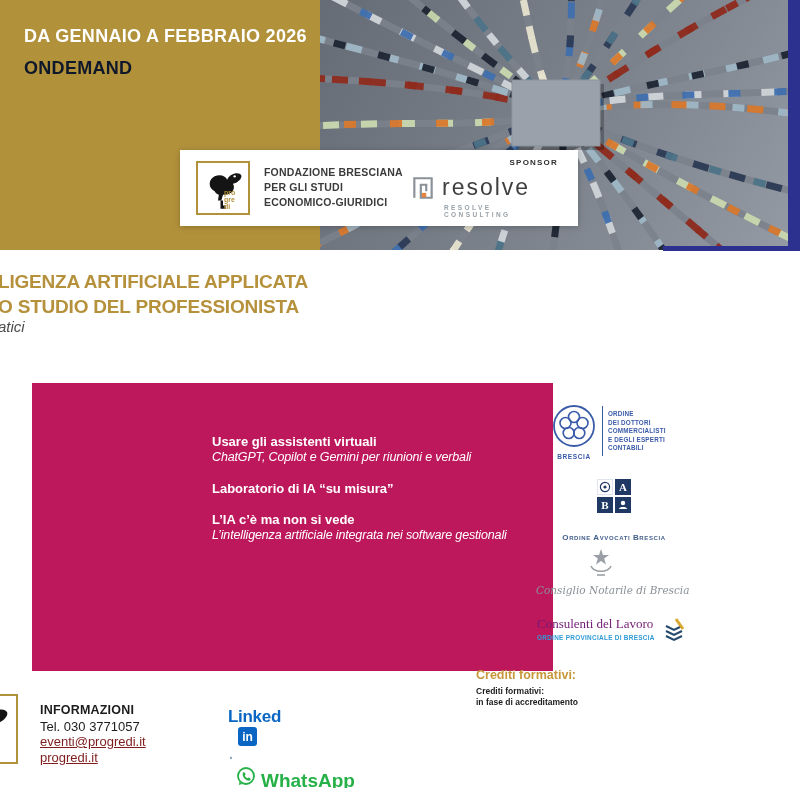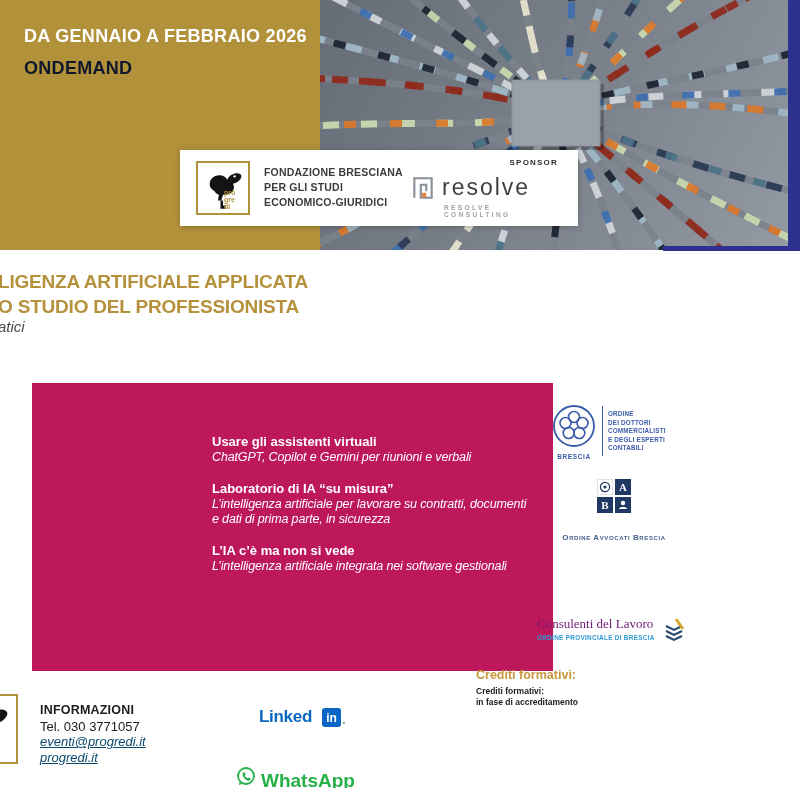--- a/index.html
+++ b/index.html
@@ -59,22 +59,22 @@
 
   .p-cdl{position:absolute;left:537px;top:616px;display:flex;align-items:flex-start;}
   .cdl-name{font-family:"Liberation Serif",serif;font-size:13px;color:#701a75;}
   .cdl-caption{font-size:6.4px;font-weight:bold;color:#2E9BD6;letter-spacing:.3px;margin-top:2px;}
   .cdl-icon{margin-left:8px;margin-top:1px;}
 
   
   .footer-logo{position:absolute;left:-52px;top:694px;width:70px;height:70px;border:2px solid #B2913B;box-sizing:border-box;background:#fff;}
   .info{position:absolute;left:40px;top:703px;font-size:13px;line-height:15.5px;color:#1c1c1c;}
   .info-h{font-weight:bold;font-size:12.5px;letter-spacing:.2px;}
-  .info a{color:#0c4a6e;text-decoration:underline;font-style:italic;}
-  .linkedin{position:absolute;left:259px;top:707px;display:flex;align-items:flex-end;cursor:pointer;}
+  .info a{color:#7f1d1d;text-decoration:underline;}
+  .linkedin{position:absolute;left:228px;top:707px;display:flex;align-items:flex-start;cursor:pointer;flex-direction:column;}
   .li-word{font-size:17px;font-weight:bold;color:#0A66C2;letter-spacing:-.3px;}
   .li-box{width:19px;height:19px;background:#0A66C2;border-radius:3px;color:#fff;font-size:12px;font-weight:bold;
           display:flex;align-items:center;justify-content:center;margin-left:10px;}
   .li-dot{font-size:14px;font-weight:bold;color:#8aa6c0;margin-left:1px;}
   .whatsapp{position:absolute;left:236px;top:760px;display:flex;align-items:center;cursor:pointer;}
   .wa-word{font-size:19px;font-weight:bold;color:#25B148;margin-left:5px;margin-top:10px;}
   .crediti{position:absolute;left:476px;top:668px;}
   .crediti-h{font-size:12.5px;font-weight:bold;color:#C6973C;}
   .crediti-s{font-size:8.5px;font-weight:bold;color:#1c1c1c;line-height:10.5px;margin-top:4px;}
 </style>
@@ -211,22 +211,20 @@
   <div class="title-3">atici</div>
 
   <div class="program">
     <div class="program-inner">
       <div class="program-item">
         <div class="pi-title">Usare gli assistenti virtuali</div>
         <div class="pi-desc">ChatGPT, Copilot e Gemini per riunioni e verbali</div>
       </div>
       <div class="program-item">
         <div class="pi-title">Laboratorio di IA “su misura”</div>
-        <div class="pi-desc">L’intelligenza artificiale per lavorare su contratti, documenti
-e dati di prima parte, in sicurezza</div>
       </div>
       <div class="program-item">
         <div class="pi-title">L’IA c’è ma non si vede</div>
         <div class="pi-desc">L’intelligenza artificiale integrata nei software gestionali</div>
       </div>
     </div>
   </div>
 
   <div class="p-comm">
     <div class="p-comm-emblem">
@@ -263,20 +261,28 @@
       <div class="avv-cell avv-dark">
         <svg width="12" height="12" viewBox="0 0 12 12">
             <circle cx="6" cy="4" r="2.2" fill="#fff"></circle>
             <path d="M2 10 C2 7.4 10 7.4 10 10 Z" fill="#fff"></path>
           </svg>
       </div>
     </div>
     <div class="p-avv-caption">Ordine Avvocati Brescia</div>
   </div>
 
+  <div class="p-not">
+    <svg width="26" height="32" viewBox="0 0 26 32">
+      <path d="M13 3 L15 9 L21 9 L16.2 12.6 L18 18.5 L13 15 L8 18.5 L9.8 12.6 L5 9 L11 9 Z" fill="#9aa0a6"></path>
+      <path d="M3 20 C6 27 20 27 23 20" fill="none" stroke="#9aa0a6" stroke-width="1.6"></path>
+      <path d="M9 29 H17" stroke="#9aa0a6" stroke-width="1.6"></path>
+    </svg>
+    <div class="p-not-caption">Consiglio Notarile di Brescia</div>
+  </div>
 
   <div class="p-cdl">
     <div>
       <div class="cdl-name">Consulenti del Lavoro</div>
       <div class="cdl-caption">ORDINE PROVINCIALE DI BRESCIA</div>
     </div>
     <svg class="cdl-icon" width="22" height="26" viewBox="0 0 22 26">
       <path d="M3 19 l8 4 l8 -4" fill="none" stroke="#24476B" stroke-width="2"></path>
       <path d="M3 14 l8 4 l8 -4" fill="none" stroke="#24476B" stroke-width="2"></path>
       <path d="M3 9 l8 4 l8 -4" fill="none" stroke="#24476B" stroke-width="2"></path>

